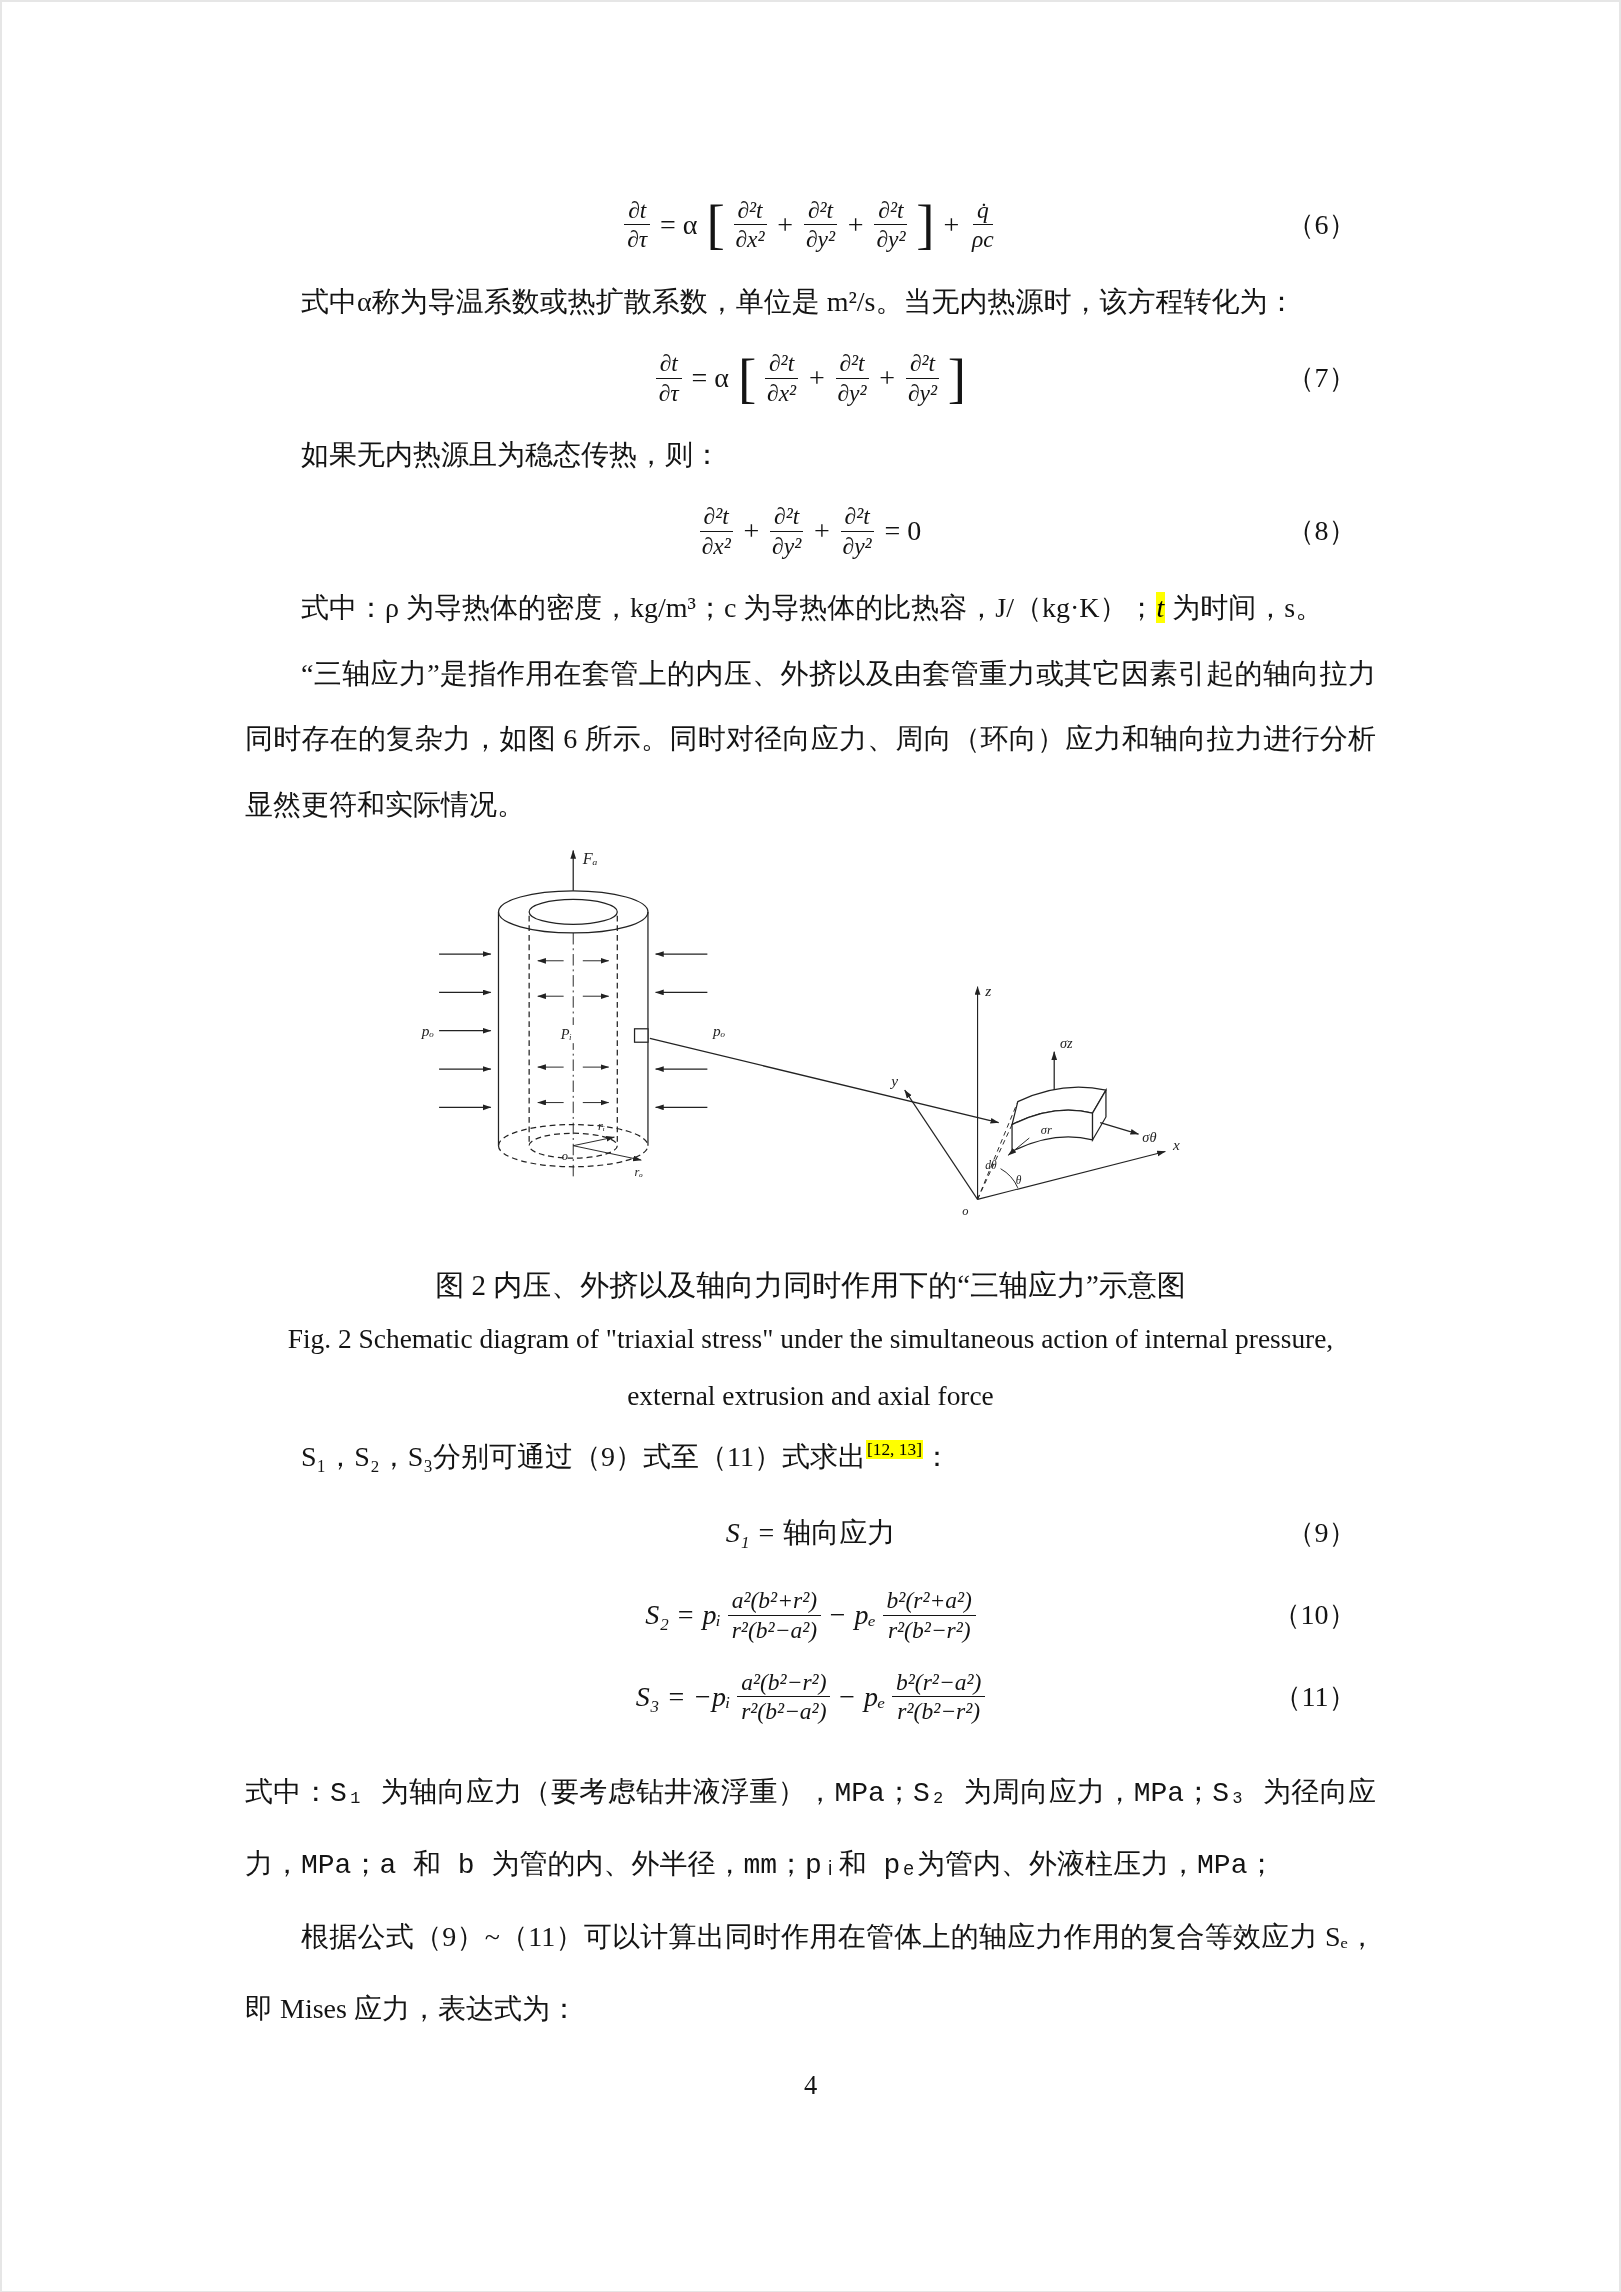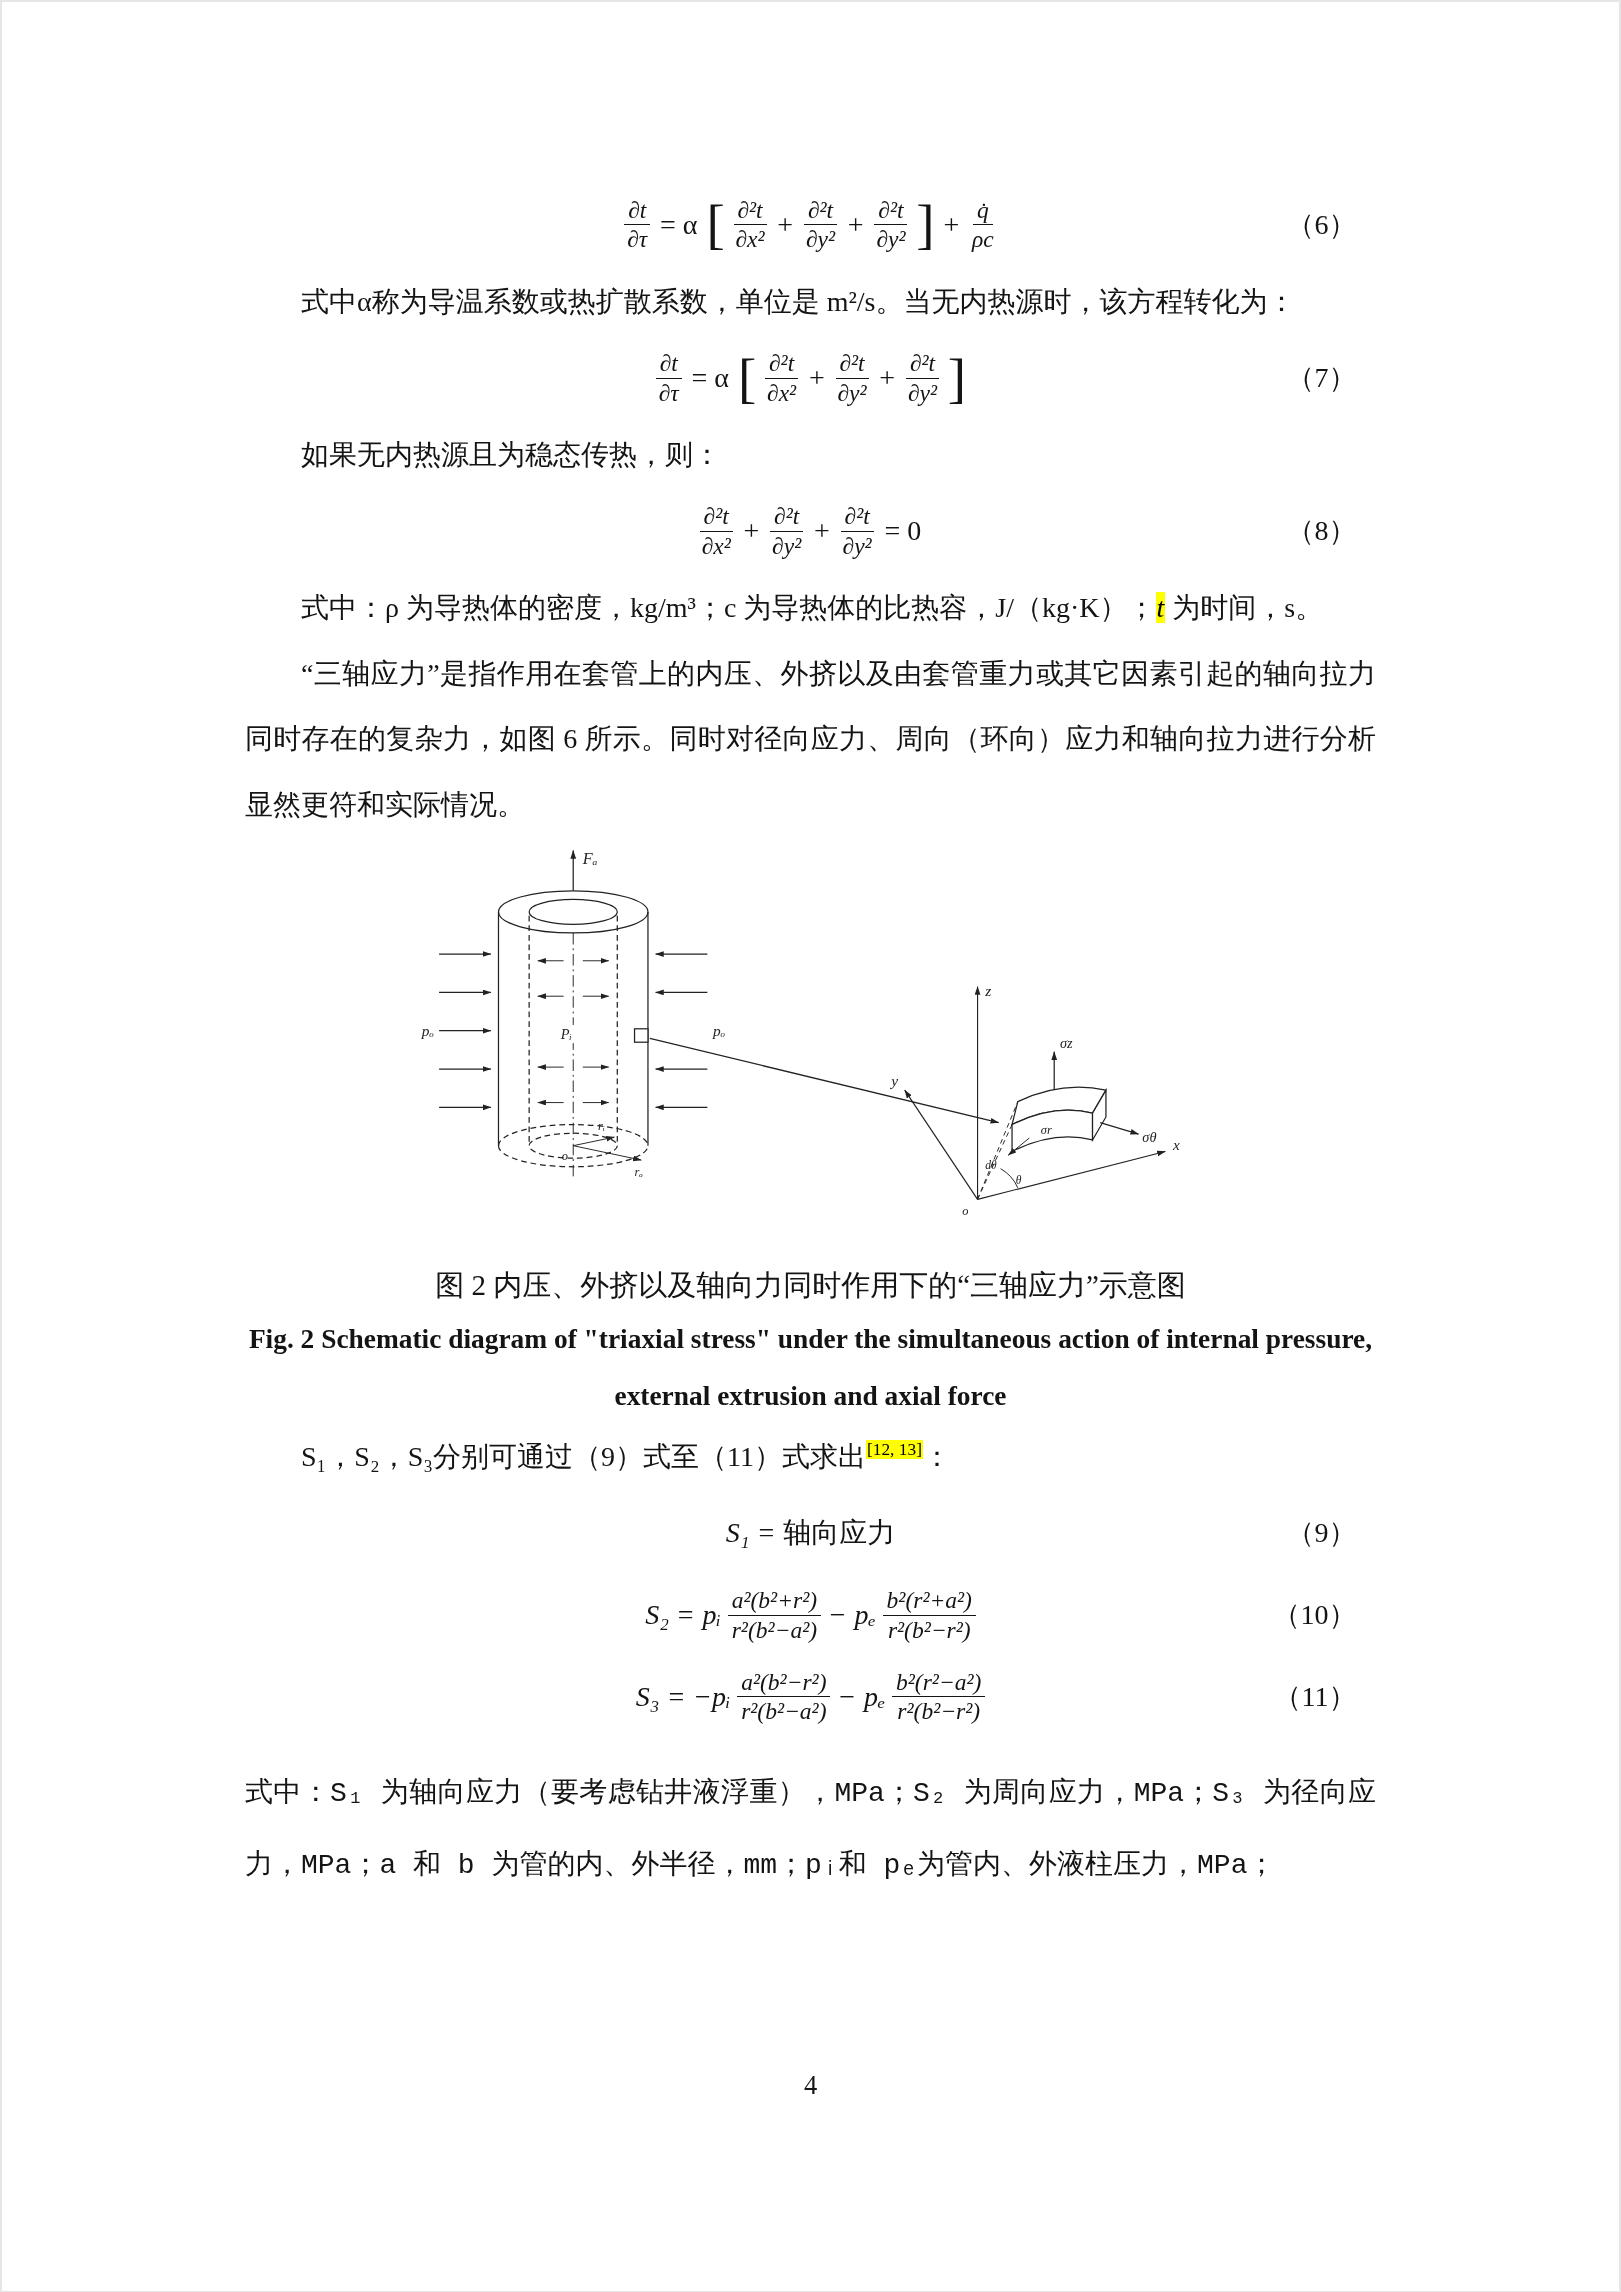--- a/index.html
+++ b/index.html
@@ -51,21 +51,21 @@
 
   mark { background: #ffff00; padding: 0 1px; }
   .sup-ref { font-size: 0.62em; vertical-align: super; }
 
   .fig { margin: 3.9px 0 0 0; }
   .fig svg { display: block; margin-left: 165px; }
   svg text { font-family: "Liberation Serif", "DejaVu Serif", serif; fill: #222; }
   .svg-it { font-style: italic; }
 
   .caption { font-size: 29px; text-align: center; margin-top: 5.9px; line-height: 1.8; }
-  .caption-en { font-size: 27.4px; text-align: center; line-height: 2.05; margin: 0; font-weight: bold; }
+  .caption-en { font-size: 27.4px; text-align: center; line-height: 2.05; margin: 0; }
 
   .pageno {
     position: absolute; left: 0; right: 0; top: 2070px;
     text-align: center; font-size: 26.5px;
   }
 </style>
 </head>
 <body>
 
 <div class="page">
@@ -296,17 +296,18 @@
       <span class="frac it">
           <span class="num">b²(r²−a²)</span>
           <span class="den">r²(b²−r²)</span>
         </span>
     </span>
     <span class="eqnum">（11）</span>
   </div>
 
   <p class="para wide" style="margin-top:23.5px;font-family:Liberation Mono, monospace;">式中：S₁ 为轴向应力（要考虑钻井液浮重），MPa；S₂ 为周向应力，MPa；S₃ 为径向应力，MPa；a 和 b 为管的内、外半径，mm；pᵢ和 pₑ为管内、外液柱压力，MPa；</p>
 
+  <p class="para wide indent">根据公式（9）~（11）可以计算出同时作用在管体上的轴应力作用的复合等效应力 Sₑ，即 Mises 应力，表达式为：</p>
 
 </div>
 
 <div class="pageno">4</div>
 
 
 </body></html>

